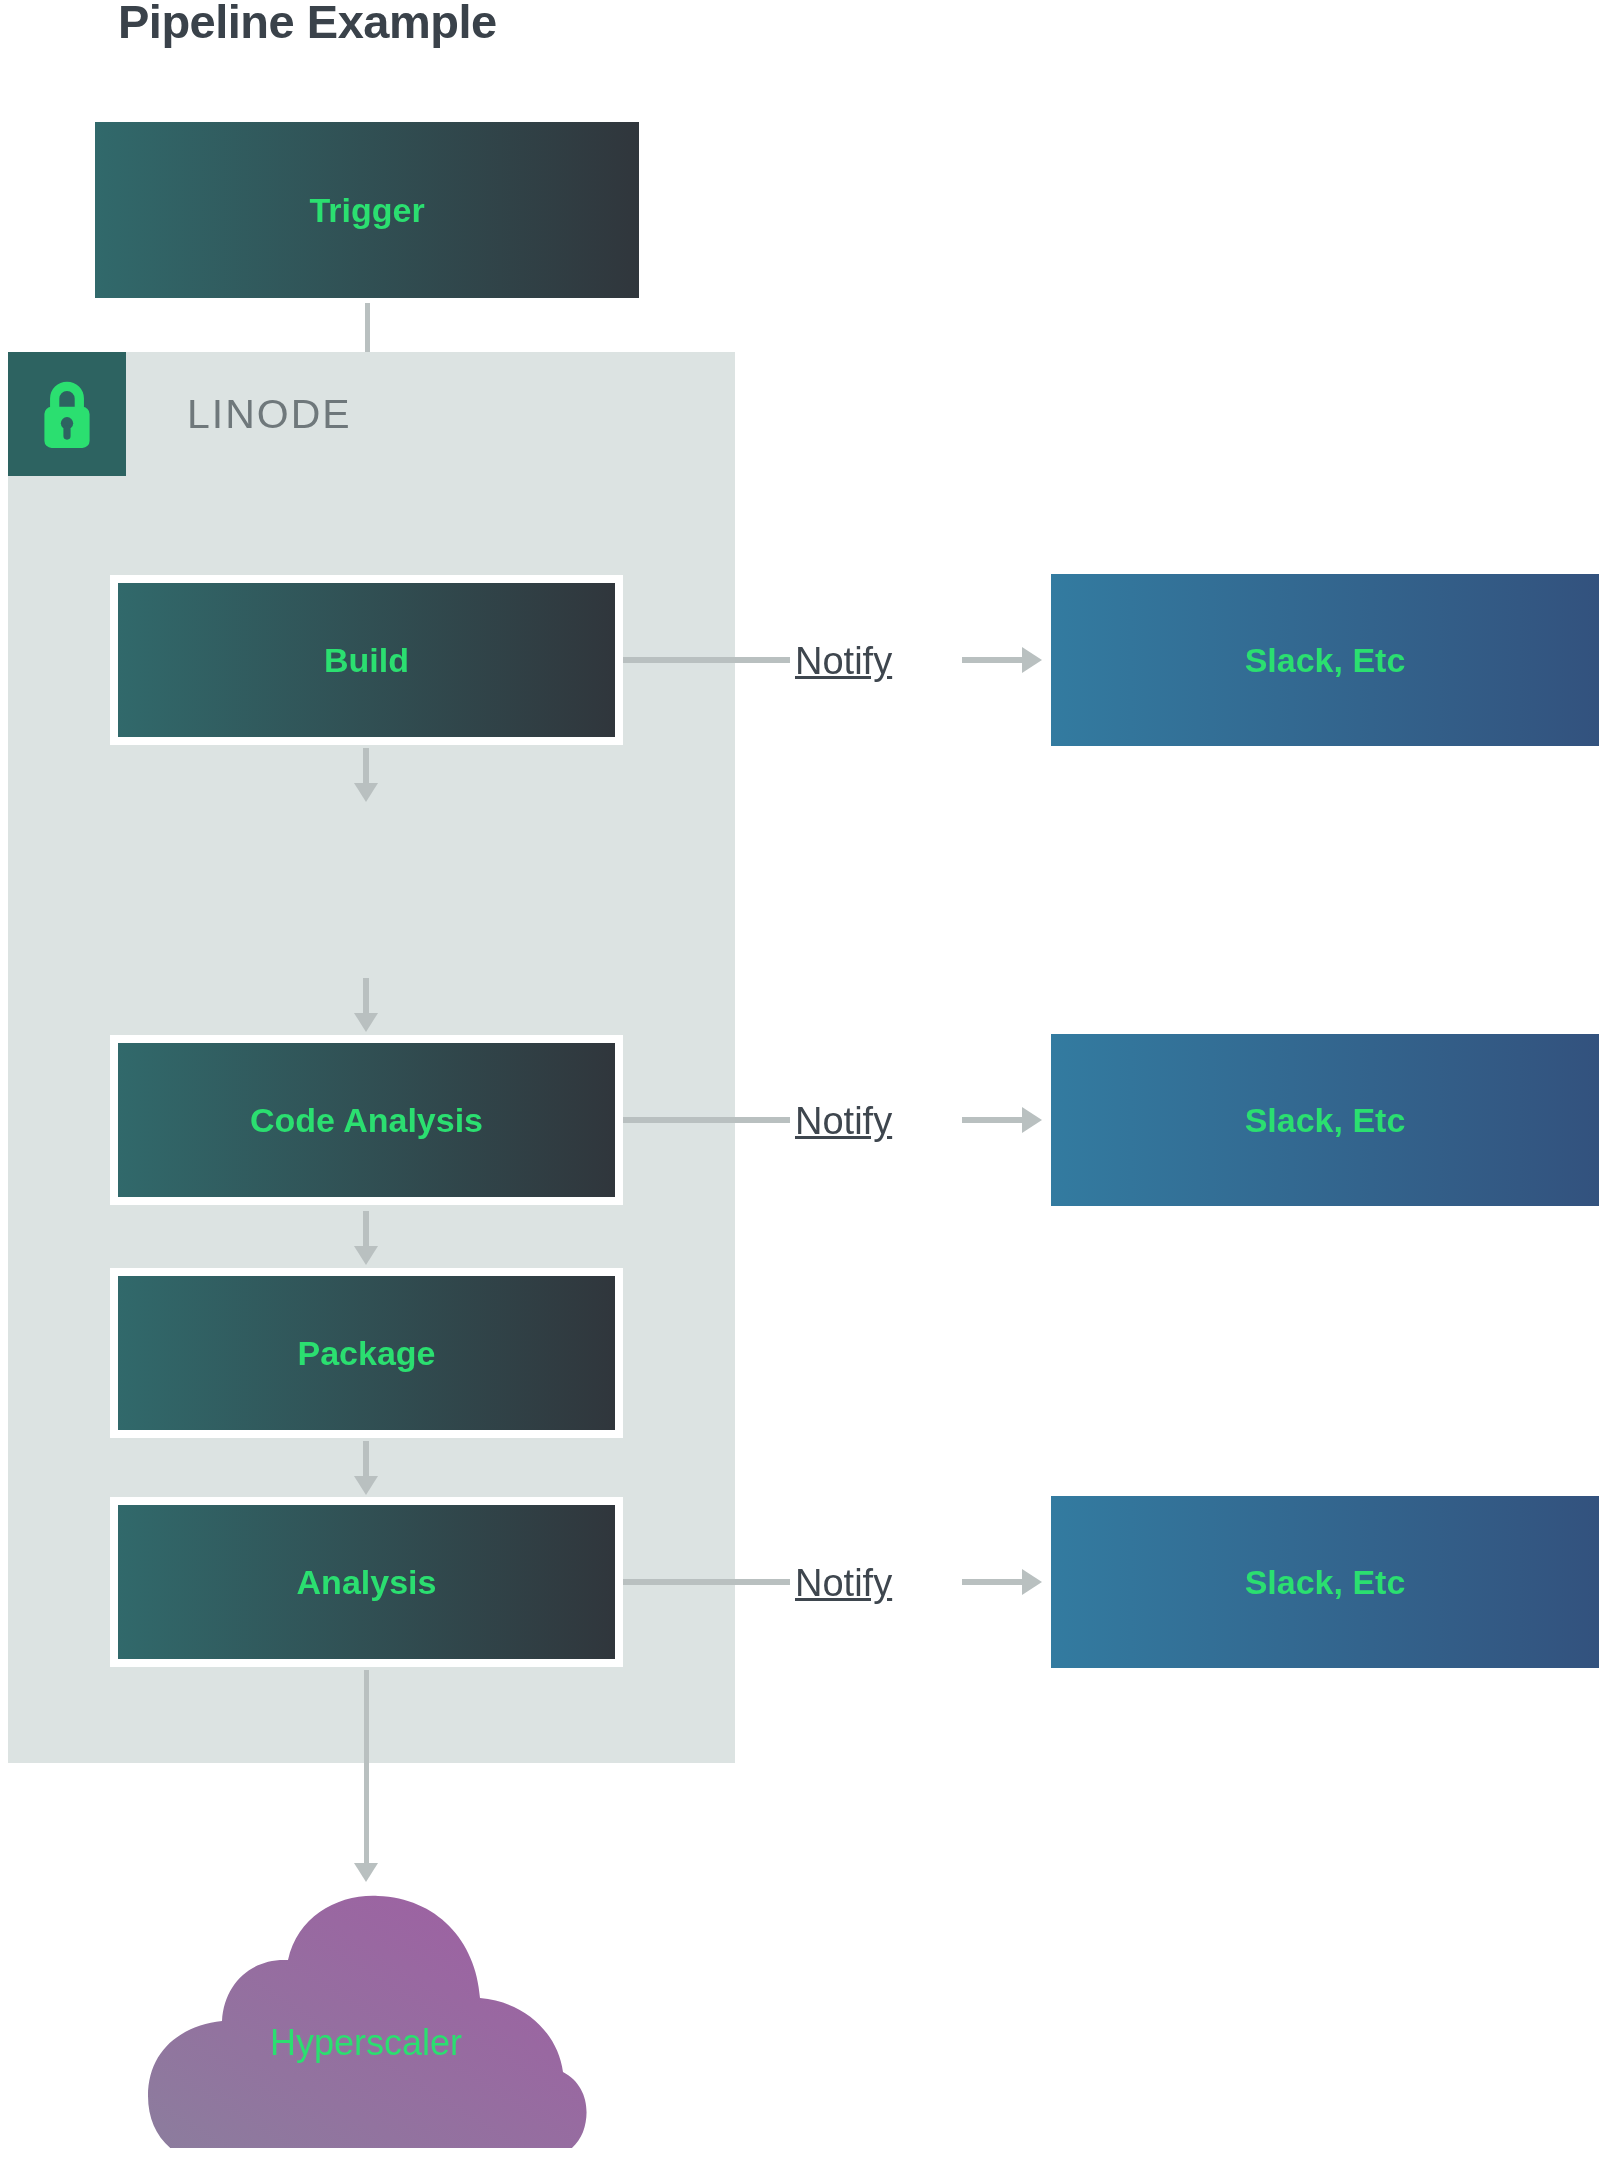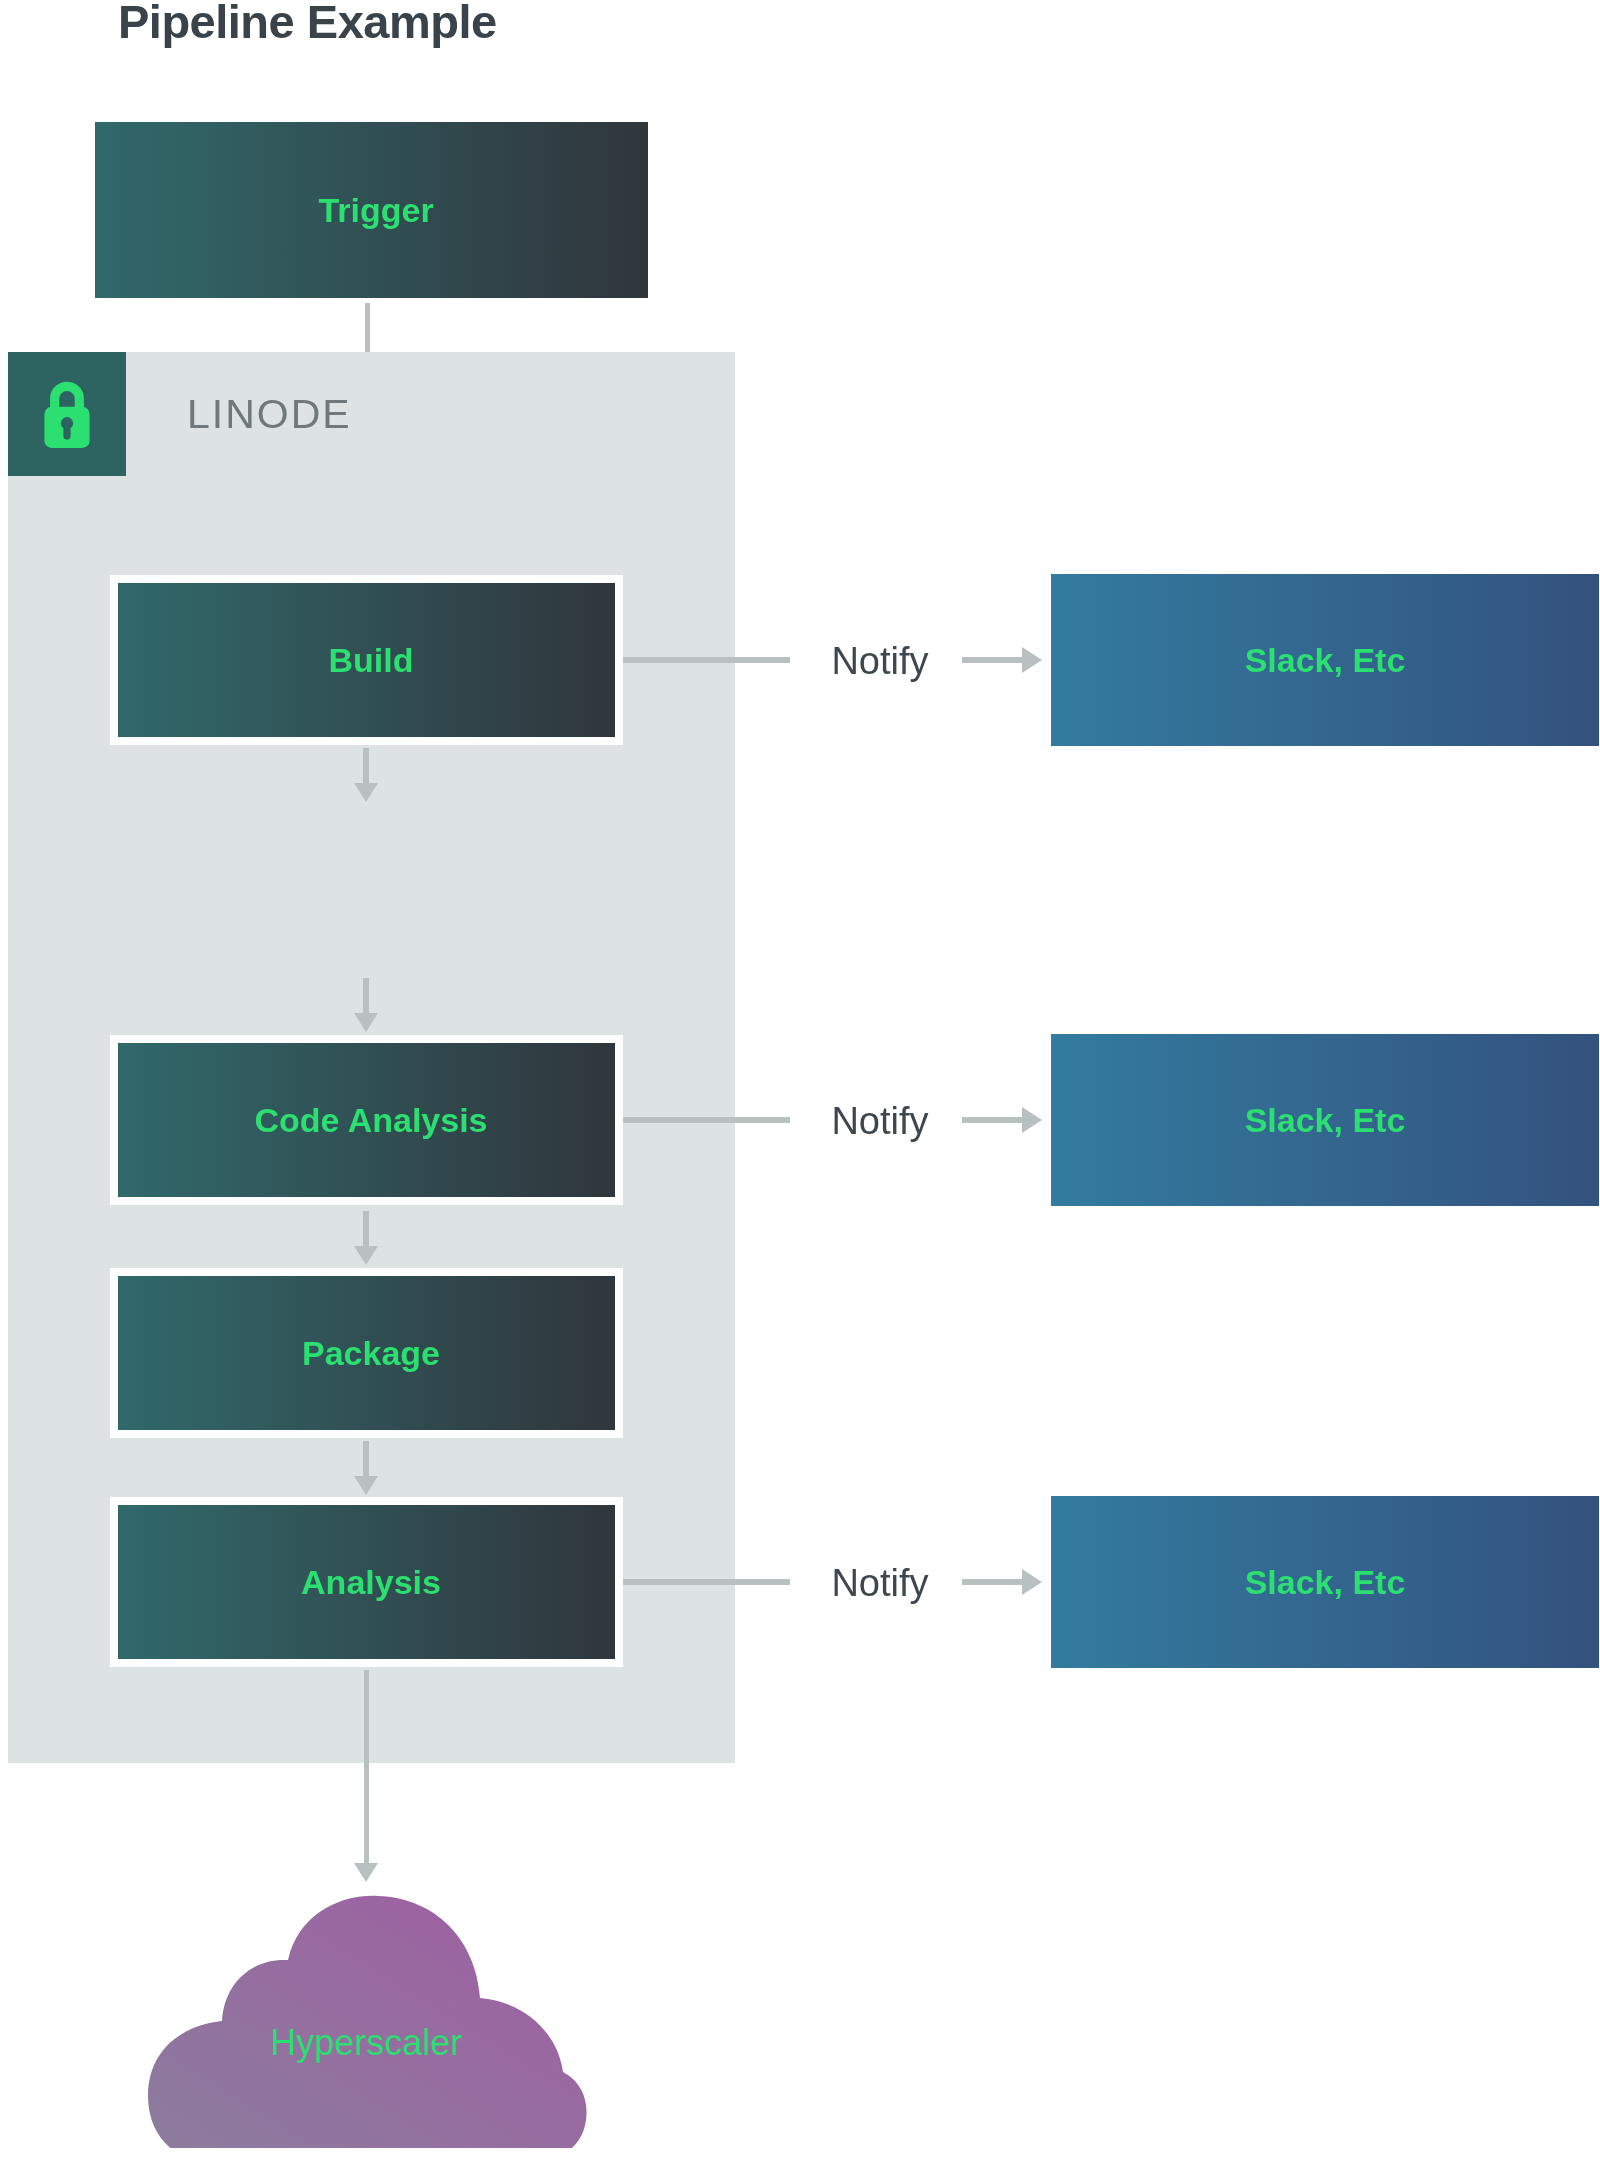--- a/index.html
+++ b/index.html
@@ -9,21 +9,20 @@
     border-radius:14px;
   }
   .page-title{
     position:absolute;left:118px;top:-6px;margin:0;
     font-size:47px;font-weight:bold;letter-spacing:-0.5px;color:#3a424a;
   }
   
   .stagebox{
     position:absolute;display:flex;align-items:center;justify-content:center;
     background:linear-gradient(90deg,#31696b 0%,#30363c 100%);
-    padding-left:9px;
   }
   .stagebox.bordered{border:8px solid #ffffff;box-sizing:border-box;}
   .stagebox .lbl{color:#2bdf70;font-size:34px;font-weight:bold;}
   
   .linode{
     position:absolute;left:8px;top:352px;width:727px;height:1411px;
     background:#dce3e2;
   }
   .lock-badge{
     position:absolute;left:8px;top:352px;width:118px;height:124px;
@@ -47,22 +46,22 @@
   .varrow .stem{width:6px;background:#b9c0c0;flex:1;}
   .varrow .head{
     width:0;height:0;
     border-left:12px solid transparent;border-right:12px solid transparent;
     border-top:19px solid #b9c0c0;
   }
   .varrow.thin .stem{width:5px;}
   
   .stub{position:absolute;height:6px;background:#b9c0c0;}
   .notify-label{
-    position:absolute;width:170px;text-align:center;
-    font-size:38px;font-weight:normal;color:#3e464e;
+    position:absolute;width:170px;text-align:left;
+    font-size:38px;font-weight:normal;color:#3e464e;text-decoration:underline;
   }
   .harrow{position:absolute;display:flex;align-items:center;}
   .harrow .stem{height:6px;background:#b9c0c0;width:60px;}
   .harrow .head{
     width:0;height:0;
     border-top:13px solid transparent;border-bottom:13px solid transparent;
     border-left:20px solid #b9c0c0;
   }
   
   .cloud-wrap{position:absolute;left:140px;top:1888px;width:452px;height:282px;}

